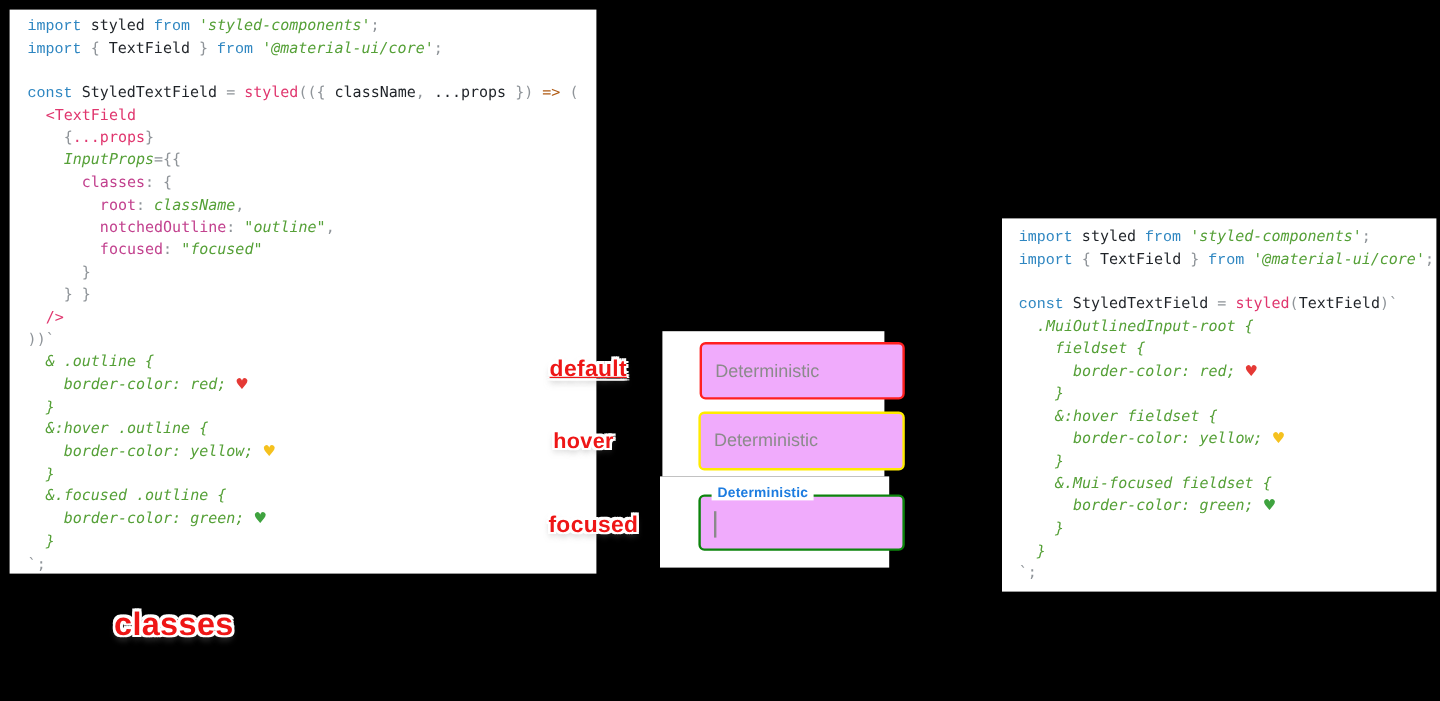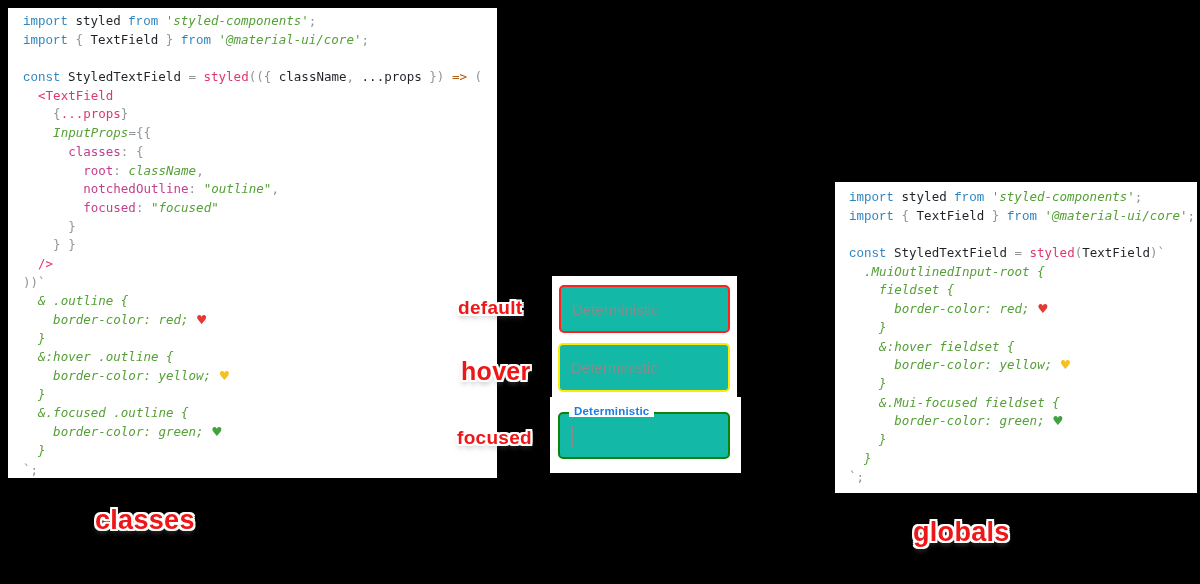--- a/index.html
+++ b/index.html
@@ -22,39 +22,39 @@
   .tok-arr{color:#b05b14;}
   .tok-hr{color:#e53935;font-family:"DejaVu Sans",sans-serif;}
   .tok-hy{color:#f5c11e;font-family:"DejaVu Sans",sans-serif;}
   .tok-hg{color:#3fa33f;font-family:"DejaVu Sans",sans-serif;}
 
   
   .card{position:absolute;background:#fff;}
   #card-top{left:552px;top:276px;width:185px;height:121px;}
   #card-bottom{left:550px;top:397px;width:191px;height:76px;}
 
-  .textfield{position:absolute;background:#14b8a6;border-radius:5px;box-sizing:border-box;}
+  .textfield{position:absolute;background:#f0abfc;border-radius:5px;box-sizing:border-box;margin-left:24px;}
   .textfield input{width:100%;height:100%;border:none;outline:none;background:transparent;
                    font-family:"Liberation Sans",sans-serif;font-size:15px;color:#3c4043;
                    padding:0 0 0 11px;box-sizing:border-box;}
   .textfield input::placeholder{color:#8b8b8b;opacity:1;}
   #field-default{left:559px;top:285px;width:171px;height:48px;border:2px solid #ff2020;}
   #field-hover{left:558px;top:343px;width:172px;height:49px;border:2px solid #ffeb00;}
   #field-focused{left:558px;top:412px;width:172px;height:47px;border:2px solid #0c840c;}
   .notch-label{position:absolute;top:-9px;left:9px;background:#fff;padding:0 5px;
                font-size:11.5px;font-weight:bold;color:#1c7ce0;letter-spacing:.2px;}
   .caret{position:absolute;left:11px;top:12px;width:2px;height:22px;background:#8a8a8a;}
 
   
   .red-label{position:absolute;color:#ee1616;font-weight:bold;letter-spacing:.3px;
              text-shadow:-2px -2px 0 #fff,2px -2px 0 #fff,-2px 2px 0 #fff,2px 2px 0 #fff,
                          0 -2px 0 #fff,0 2px 0 #fff,-2px 0 0 #fff,2px 0 0 #fff,
                          0 4px 5px rgba(120,120,120,.55);}
-  #label-default{left:458px;top:297px;font-size:19px;}
-  #label-hover{left:461px;top:357px;font-size:25px;}
+  #label-default{left:458px;top:297px;font-size:19px;text-decoration:underline;}
+  #label-hover{left:461px;top:357px;font-size:18px;}
   #label-focused{left:457px;top:427px;font-size:19px;}
   #label-classes{left:95px;top:505px;font-size:27px;}
   #label-globals{left:913px;top:517px;font-size:27px;}
 </style>
 </head>
 <body>
 
 <div class="canvas">
 
   <pre class="code-panel" id="code-left"><div class="code-line"><span class="tok-kw">import</span><span class="tok-id"> styled </span><span class="tok-kw">from</span><span class="tok-id"> </span><span class="tok-grn">'styled-components'</span><span class="tok-pun">;</span></div><div class="code-line"><span class="tok-kw">import</span><span class="tok-pun"> { </span><span class="tok-id">TextField</span><span class="tok-pun"> } </span><span class="tok-kw">from</span><span class="tok-id"> </span><span class="tok-grn">'@material-ui/core'</span><span class="tok-pun">;</span></div><div class="code-line">&nbsp;</div><div class="code-line"><span class="tok-kw">const</span><span class="tok-id"> StyledTextField </span><span class="tok-pun">= </span><span class="tok-pink">styled</span><span class="tok-pun">(({ </span><span class="tok-id">className</span><span class="tok-pun">, </span><span class="tok-id">...props</span><span class="tok-pun"> }) </span><span class="tok-arr">=&gt;</span><span class="tok-pun"> (</span></div><div class="code-line"><span class="tok-pun">  </span><span class="tok-pink">&lt;TextField</span></div><div class="code-line"><span class="tok-pun">    {</span><span class="tok-pink">...props</span><span class="tok-pun">}</span></div><div class="code-line"><span class="tok-pun">    </span><span class="tok-grn">InputProps</span><span class="tok-pun">={{</span></div><div class="code-line"><span class="tok-pun">      </span><span class="tok-mag">classes</span><span class="tok-pun">: {</span></div><div class="code-line"><span class="tok-pun">        </span><span class="tok-mag">root</span><span class="tok-pun">: </span><span class="tok-grn">className</span><span class="tok-pun">,</span></div><div class="code-line"><span class="tok-pun">        </span><span class="tok-mag">notchedOutline</span><span class="tok-pun">: </span><span class="tok-grn">"outline"</span><span class="tok-pun">,</span></div><div class="code-line"><span class="tok-pun">        </span><span class="tok-mag">focused</span><span class="tok-pun">: </span><span class="tok-grn">"focused"</span></div><div class="code-line"><span class="tok-pun">      }</span></div><div class="code-line"><span class="tok-pun">    } }</span></div><div class="code-line"><span class="tok-pun">  </span><span class="tok-pink">/&gt;</span></div><div class="code-line"><span class="tok-pun">))`</span></div><div class="code-line"><span class="tok-grn">  &amp; .outline {</span></div><div class="code-line"><span class="tok-grn">    border-color: red; </span><span class="tok-hr">♥</span></div><div class="code-line"><span class="tok-grn">  }</span></div><div class="code-line"><span class="tok-grn">  &amp;:hover .outline {</span></div><div class="code-line"><span class="tok-grn">    border-color: yellow; </span><span class="tok-hy">♥</span></div><div class="code-line"><span class="tok-grn">  }</span></div><div class="code-line"><span class="tok-grn">  &amp;.focused .outline {</span></div><div class="code-line"><span class="tok-grn">    border-color: green; </span><span class="tok-hg">♥</span></div><div class="code-line"><span class="tok-grn">  }</span></div><div class="code-line"><span class="tok-pun">`;</span></div></pre>
@@ -75,15 +75,14 @@
   <div class="textfield" id="field-focused">
     <span class="notch-label">Deterministic</span>
     <span class="caret"></span>
   </div>
 
   <span class="red-label" id="label-default">default</span>
   <span class="red-label" id="label-hover">hover</span>
   <span class="red-label" id="label-focused">focused</span>
 
   <span class="red-label" id="label-classes">classes</span>
-  <span class="red-label" id="label-globals">globals</span>
 
 </div>
 
 </body></html>

